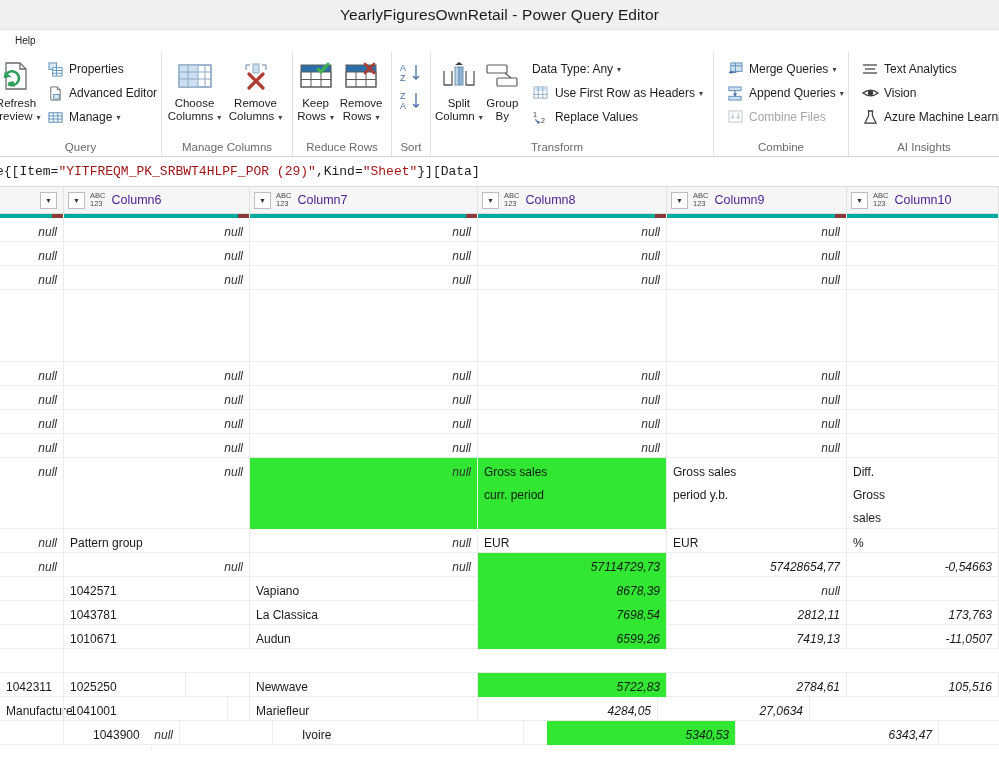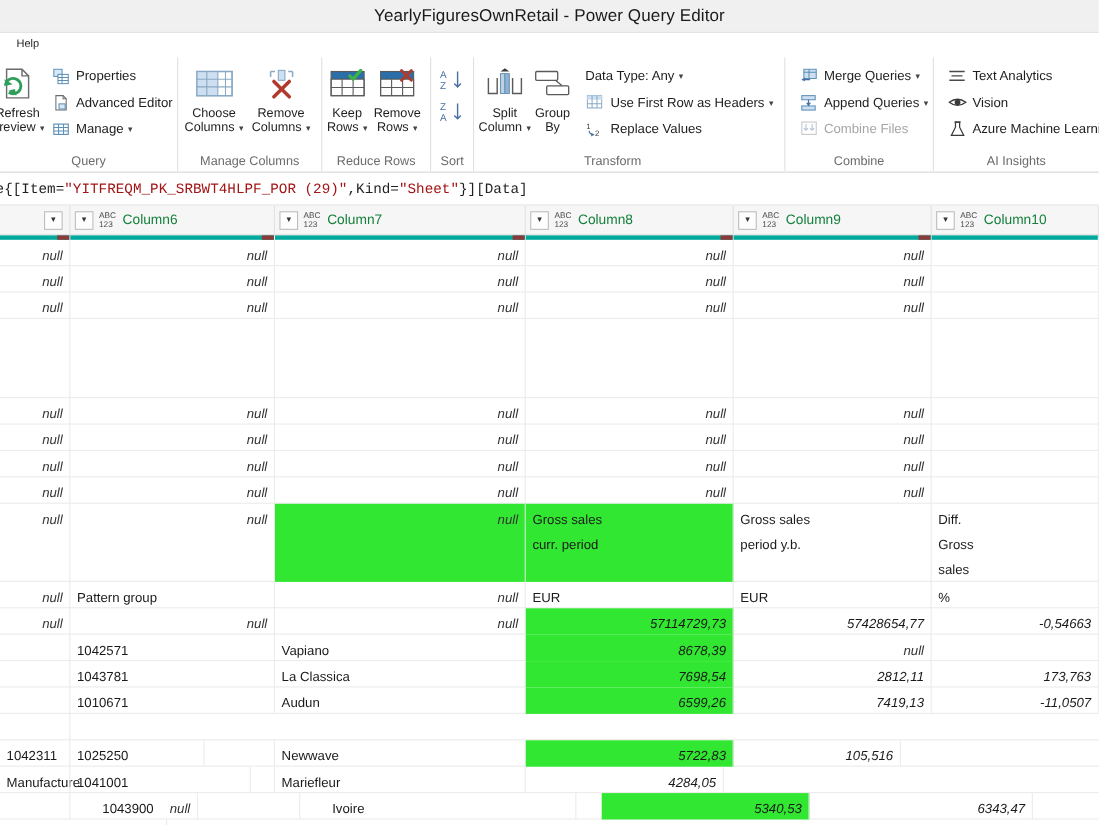--- a/index.html
+++ b/index.html
@@ -162,21 +162,21 @@
   }
   .abc123 {
     font-family: Liberation Sans, sans-serif;
     font-size: 7.5px;
     line-height: 8px;
     color: #4a4a4a;
     margin-right: 6px;
     flex: 0 0 auto;
     text-align: left;
   }
-  .hname { font-size: 12.5px; color: #15803d; white-space: nowrap; }
+  .hname { font-size: 12.5px; color: #4c1d95; white-space: nowrap; }
 
   
   #qualitybar { display: flex; height: 4px; }
   .qseg { height: 4px; background: #00a99d; flex: 0 0 auto; position: relative; border-right: 1px solid #ffffff; }
   .qseg .err { position: absolute; right: 0; top: 0; height: 4px; width: 11px; background: #8b3a3a; }
 
   
   #rows { position: relative; }
   .row { display: flex; border-bottom: 1px solid #ececec; }
   .cell {
@@ -708,27 +708,29 @@
         <div class="cell c6" style="height: 24px;">1042311</div>
         <div class="cell c7" style="height: 24px;">Manufacture</div>
         <div class="cell c9 nul" style="height: 24px;">null</div>
         <div class="cell c10 num" style="height: 24px;"></div>
       </div>
       <div class="row" style="height: 24px;">
         <div class="cell c5 num" style="height: 24px;"></div>
         <div class="cell c6" style="height: 24px;">1025250</div>
         <div class="cell c7" style="height: 24px;">Newwave</div>
         <div class="cell c8 italic num sel" style="height: 24px;">5722,83</div>
+        <div class="cell c9 italic num" style="height: 24px;">2784,61</div>
         <div class="cell c10 italic num" style="height: 24px;">105,516</div>
       </div>
       <div class="row" style="height: 24px;">
         <div class="cell c5 num" style="height: 24px;"></div>
         <div class="cell c6" style="height: 24px;">1041001</div>
         <div class="cell c7" style="height: 24px;">Mariefleur</div>
         <div class="cell c9 italic num" style="height: 24px;">4284,05</div>
+        <div class="cell c10 italic num" style="height: 24px;">27,0634</div>
       </div>
       <div class="row" style="height: 24px; gap: 23px;">
         <div class="cell c5 num" style="height: 24px;"></div>
         <div class="cell c6" style="height: 24px;">1043900</div>
         <div class="cell c7" style="height: 24px;">Ivoire</div>
         <div class="cell c8 italic num sel" style="height: 24px;">5340,53</div>
         <div class="cell c9 italic num" style="height: 24px;">6343,47</div>
         <div class="cell c10 italic num" style="height: 24px;">-15,8105</div>
       </div>
     </div>

